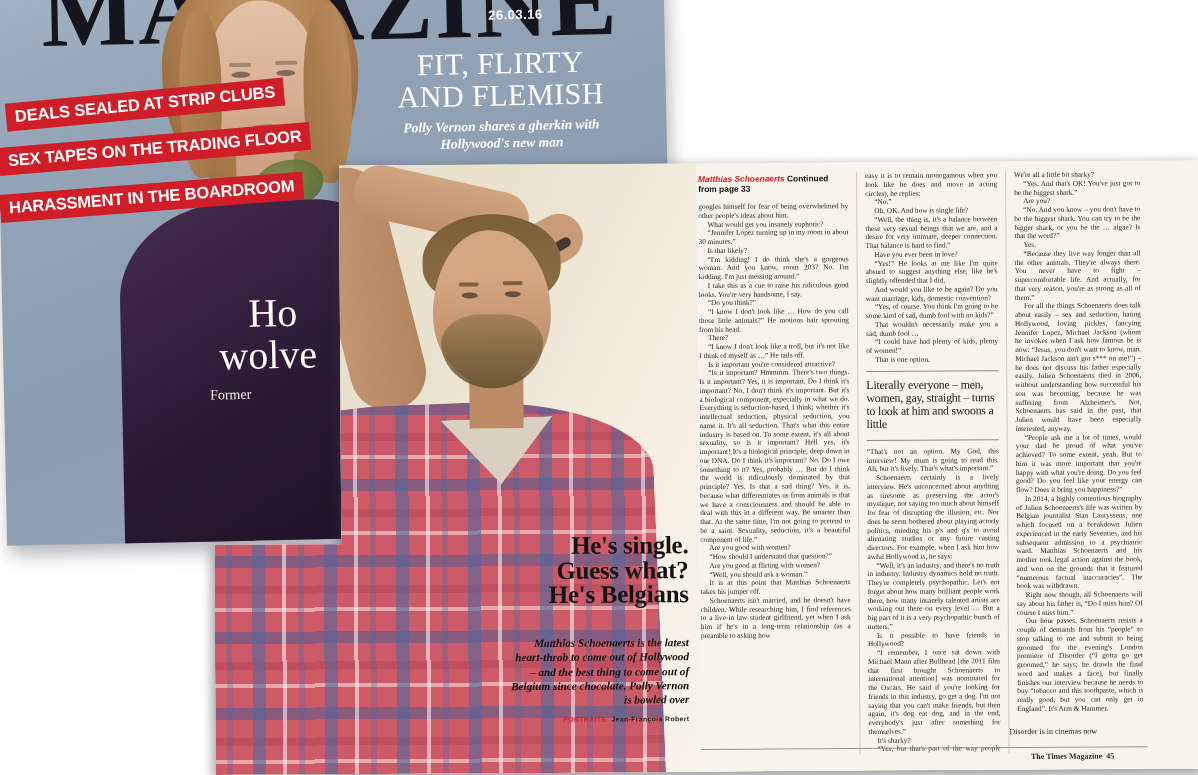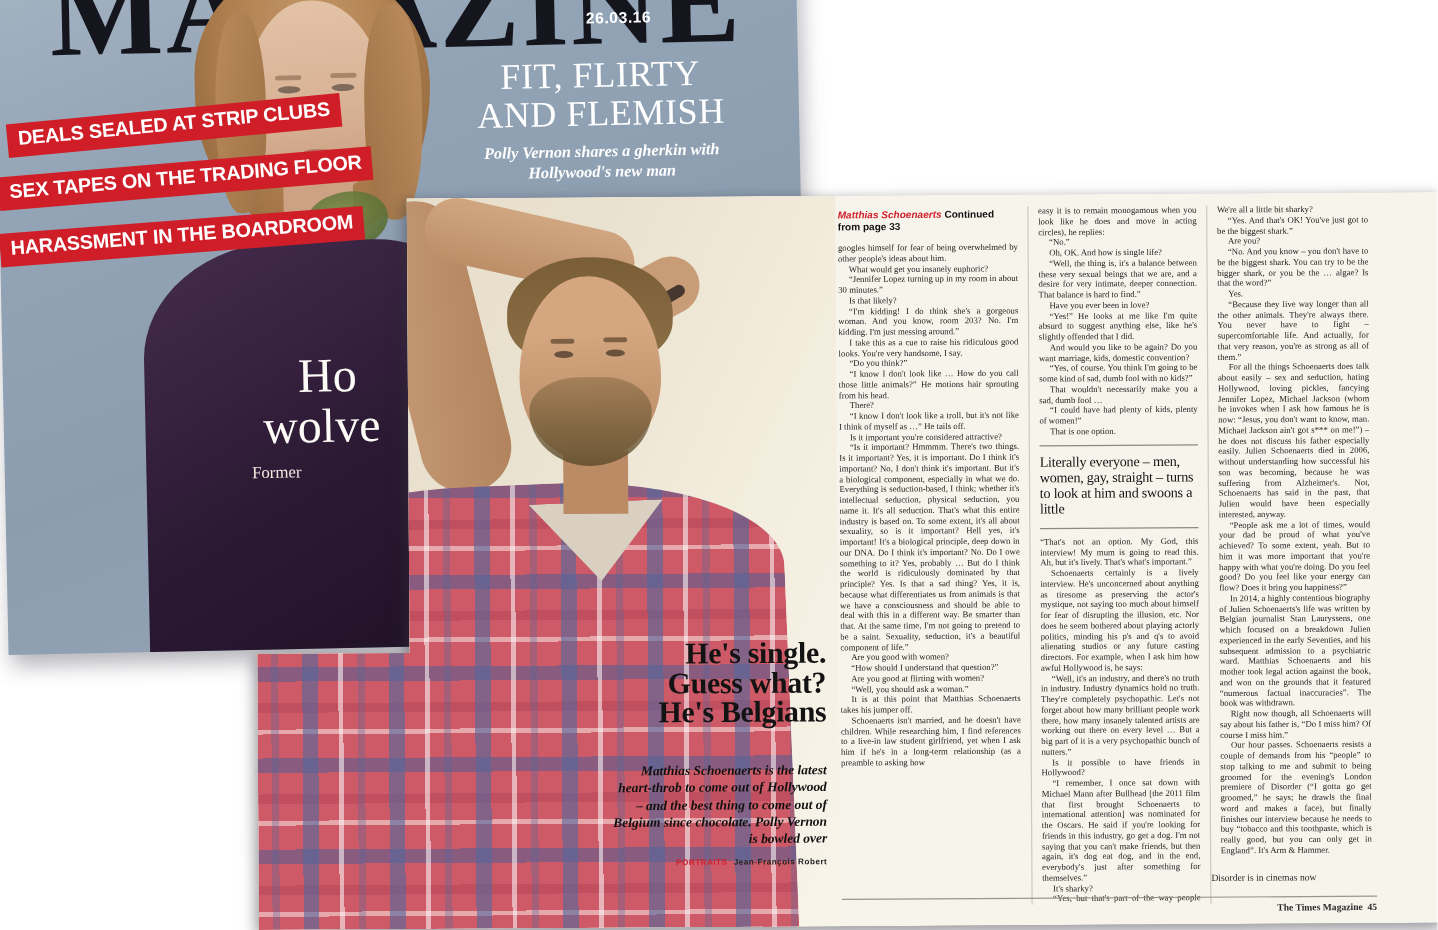--- a/index.html
+++ b/index.html
@@ -115,21 +115,21 @@
           margin:1px 0 9px;color:#111;line-height:1.2;}
   .kicker .name{color:#d0202c;font-style:italic;}
   .col p{margin:0;font-size:7.3px;line-height:1.2;text-align:justify;color:#1c1c1c;}
   .col p + p{text-indent:9px;}
   .pullquote{border-top:1px solid #8a8a85;border-bottom:1px solid #8a8a85;
              margin:6px 0 7px;padding:7px 0 8px;
              font-size:11.8px;line-height:1.13;letter-spacing:-.2px;color:#141414;text-align:left;}
   .endnote{position:absolute;left:794px;top:566px;width:130px;
            font-size:8px;color:#222;}
   .bottom-rule{position:absolute;left:486px;top:586px;width:446px;height:1px;background:#9b968b;}
-  .footer{position:absolute;left:782px;top:591px;width:150px;text-align:right;
+  .footer{position:absolute;left:782px;top:591px;width:150px;text-align:center;
           font-size:8px;color:#2a2a2a;}
   .footer .ft{font-weight:700;}
   .footer .pg{font-weight:700;margin-left:4px;}
 </style>
 </head>
 <body>
 
 <div class="stage">
 
   <div class="cover-wrap">

